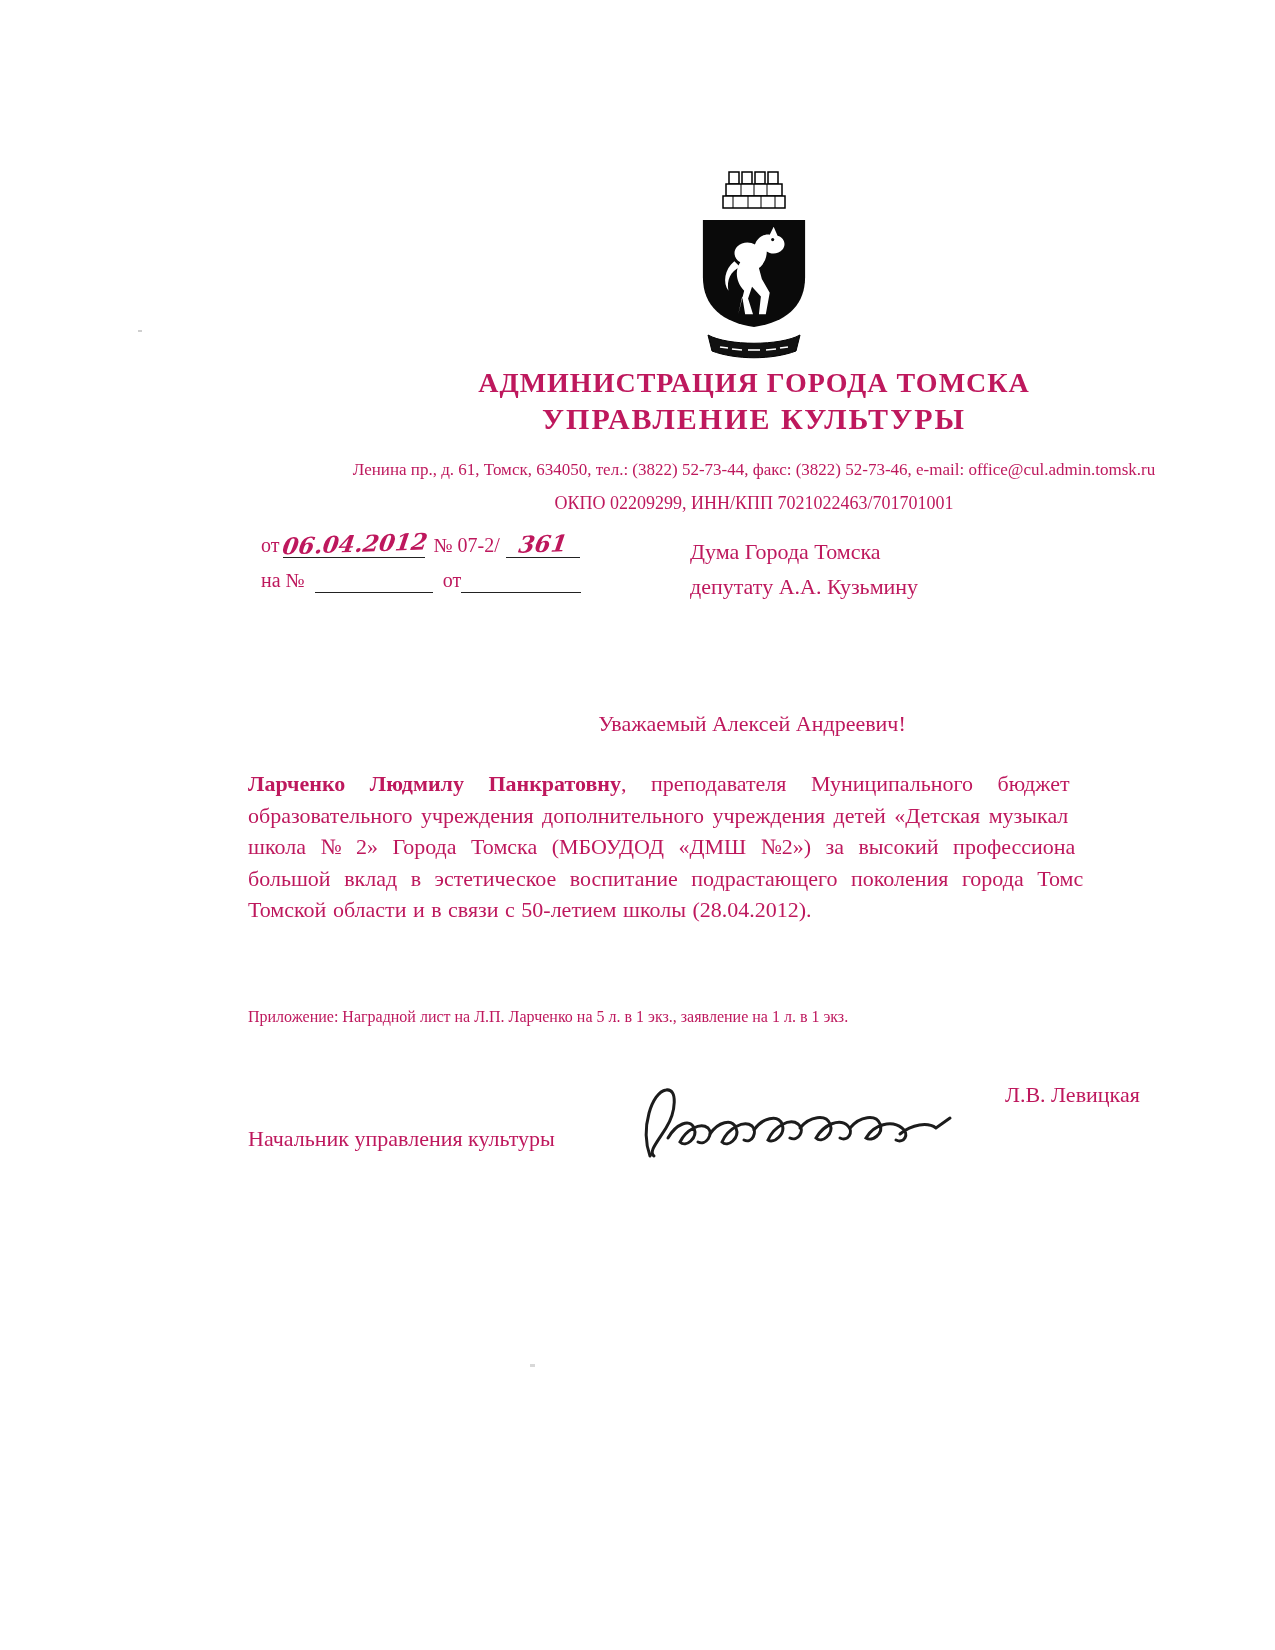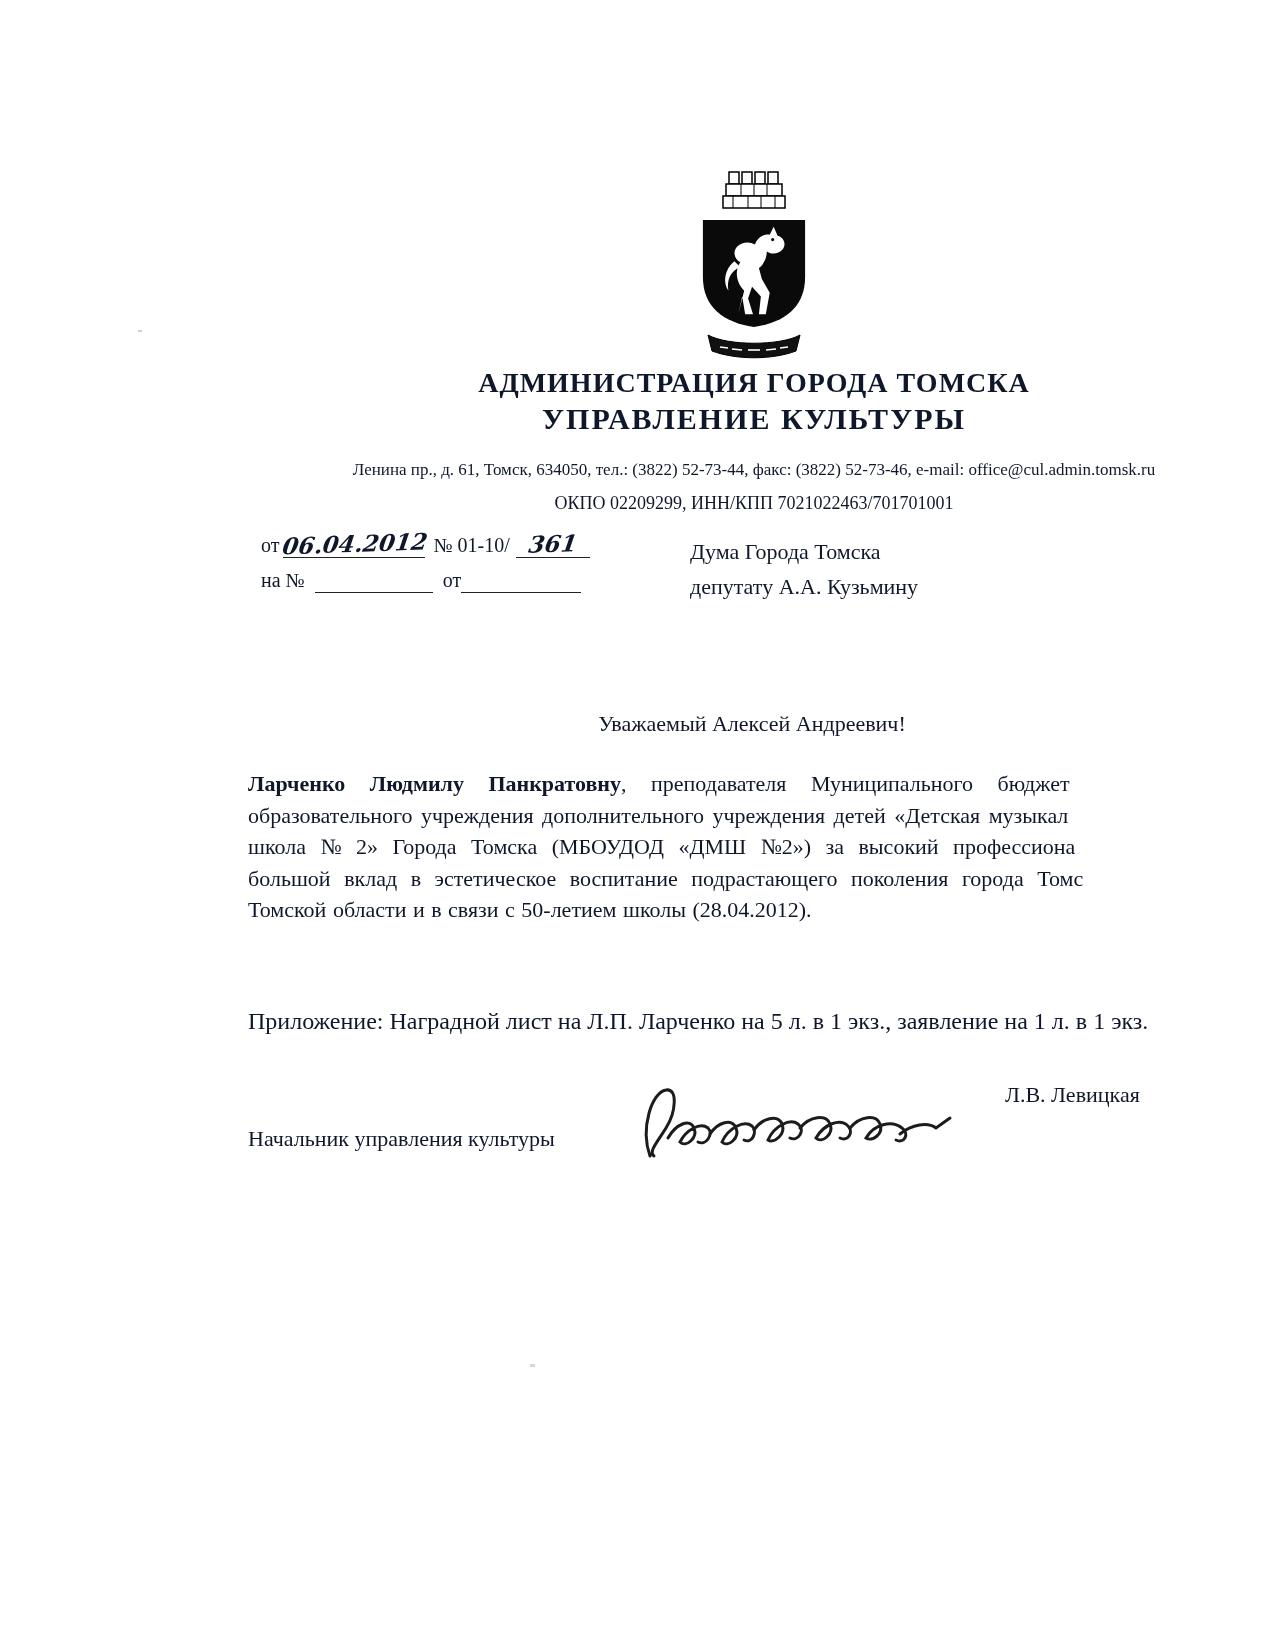--- a/index.html
+++ b/index.html
@@ -3,21 +3,21 @@
 <meta charset="utf-8">
 <style>
   * { margin:0; padding:0; box-sizing:border-box; }
   html,body { background:#ffffff; }
   .page {
     position:relative;
     width:1220px; height:1650px;
     background:#fff;
     overflow:hidden;
     font-family:"Liberation Serif","DejaVu Serif",serif;
-    color:#0f172a;
+    color:#be185d;
   }
 
   
   .letterhead {
     position:absolute; left:204px; top:170px; width:1100px;
     text-align:center;
   }
   .emblem { display:block; }
   .emblem svg { display:block; margin:0 auto; }
   .org1 {
@@ -87,21 +87,21 @@
   .l2 { word-spacing:19px; }
   .l3 { word-spacing:3px; }
   .l4 { word-spacing:9px; }
   .l5 { word-spacing:8px; }
   .l6 { word-spacing:1px; }
   .bold { font-weight:bold; }
 
   
   .attachment {
     position:absolute; left:248px; top:1008px;
-    font-size:24px; white-space:nowrap;
+    font-size:16px; white-space:nowrap;
   }
 
   
   .sig-title { position:absolute; left:248px; top:1126px; font-size:22px; white-space:nowrap; }
   .sig-scrawl { position:absolute; left:628px; top:1076px; }
   .sig-name { position:absolute; left:1005px; top:1082px; font-size:22px; white-space:nowrap; }
 
   
   .speck1 { position:absolute; left:138px; top:330px; width:4px; height:2px; background:#cfcfcf; }
   .speck2 { position:absolute; left:530px; top:1364px; width:5px; height:3px; background:#d8d8d8; }
@@ -162,21 +162,21 @@
     <div class="contact">Ленина пр., д. 61, Томск, 634050, тел.: (3822) 52-73-44, факс: (3822) 52-73-46, e-mail: office@cul.admin.tomsk.ru</div>
     <div class="codes">ОКПО 02209299, ИНН/КПП 7021022463/701701001</div>
   </div>
 
   <div class="refblock">
     <div class="ref-row">
       <span class="ref-label">от</span>
       <span class="hand-slot date">
         <span class="hand">06.04.2012</span>
       </span>
-      <span class="ref-label">№ 01-10/</span>
+      <span class="ref-label">№ 07-2/</span>
       <span class="hand-slot num">
         <span class="hand">361</span>
       </span>
     </div>
     <div class="ref-row">
       <span class="ref-label">на №</span>
       <span class="gap"></span>
       <span class="blank"></span>
       <span class="gap"></span>
       <span class="ref-label">от</span>

